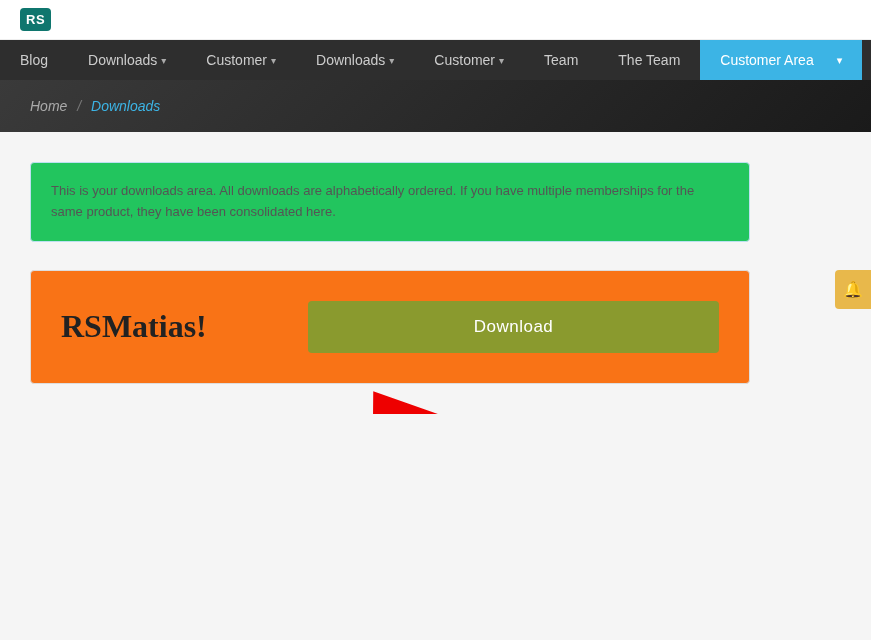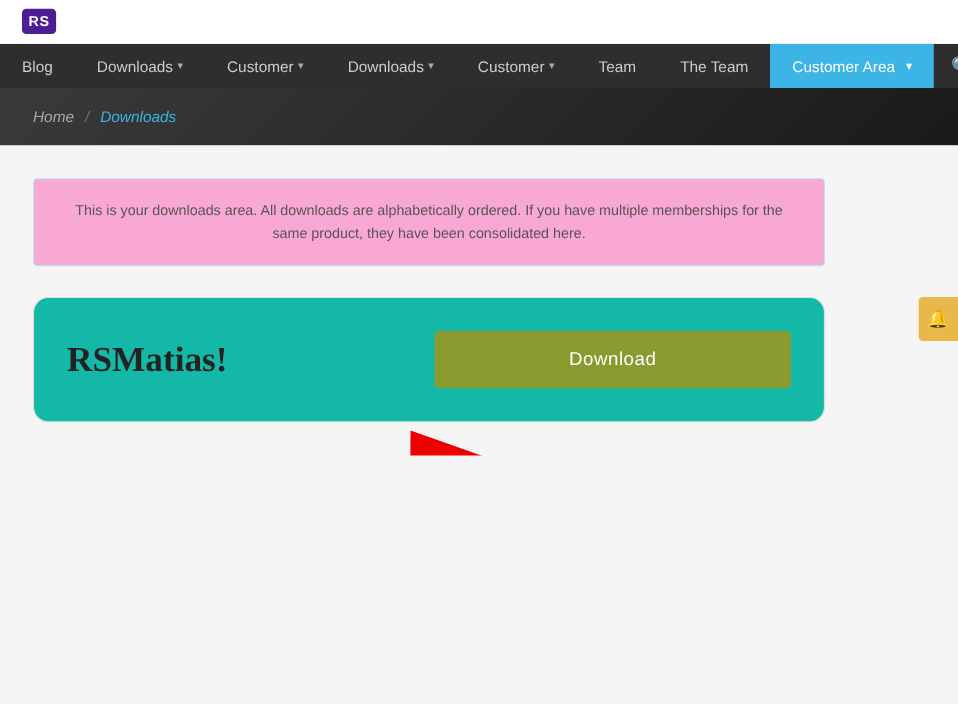--- a/index.html
+++ b/index.html
@@ -12,21 +12,21 @@
       align-items: center;
       justify-content: space-between;
       padding: 8px 20px;
       border-bottom: 1px solid #eee;
     }
     .logo-area {
       display: flex;
       align-items: center;
     }
     .logo-box {
-      background: #4c1d95;
+      background: #0f766e;
       color: #fff;
       font-weight: bold;
       font-size: 13px;
       padding: 4px 6px;
       border-radius: 4px;
       margin-right: 4px;
       letter-spacing: 0.5px;
     }
     .logo-text {
       font-size: 28px;
@@ -67,21 +67,21 @@
       display: flex;
       align-items: stretch;
     }
     .customer-area-btn {
       background: #3cb4e5;
       color: #fff;
       font-size: 14px;
       padding: 0 20px;
       display: flex;
       align-items: center;
-      gap: 10px;
+      gap: 23px;
       cursor: pointer;
       white-space: nowrap;
     }
     .search-btn {
       background: #2e2e2e;
       color: #fff;
       padding: 0 16px;
       display: flex;
       align-items: center;
       cursor: pointer;
@@ -109,57 +109,56 @@
 
     
     .main-content {
       padding: 30px 30px;
       max-width: 871px;
       position: relative;
     }
 
     
     .info-box {
-      background: #f9a8d4;
+      background: #22c55e;
       border: 1px solid #bce0f1;
       border-radius: 4px;
       padding: 18px 20px;
       font-size: 13px;
       color: #555;
       line-height: 1.6;
       max-width: 720px;
       margin-bottom: 28px;
-      text-align: center;
     }
 
     
     .download-card {
-      background: #14b8a6;
+      background: #f97316;
       border: 1px solid #ddd;
-      border-radius: 14px;
+      border-radius: 4px;
       padding: 30px 30px;
       display: flex;
       align-items: center;
       justify-content: space-between;
       max-width: 720px;
       position: relative;
     }
     .product-name {
       font-size: 32px;
       font-weight: bold;
       color: #222;
       font-family: Georgia, serif;
     }
     .download-btn {
       background: #8a9a2e;
       color: #fff;
       border: none;
       border-radius: 4px;
       padding: 16px 0;
-      width: 324px;
+      width: 411px;
       font-size: 17px;
       cursor: pointer;
       letter-spacing: 0.5px;
     }
 
     
     .arrow-overlay {
       position: absolute;
       left: 50%;
       top: 50%;

